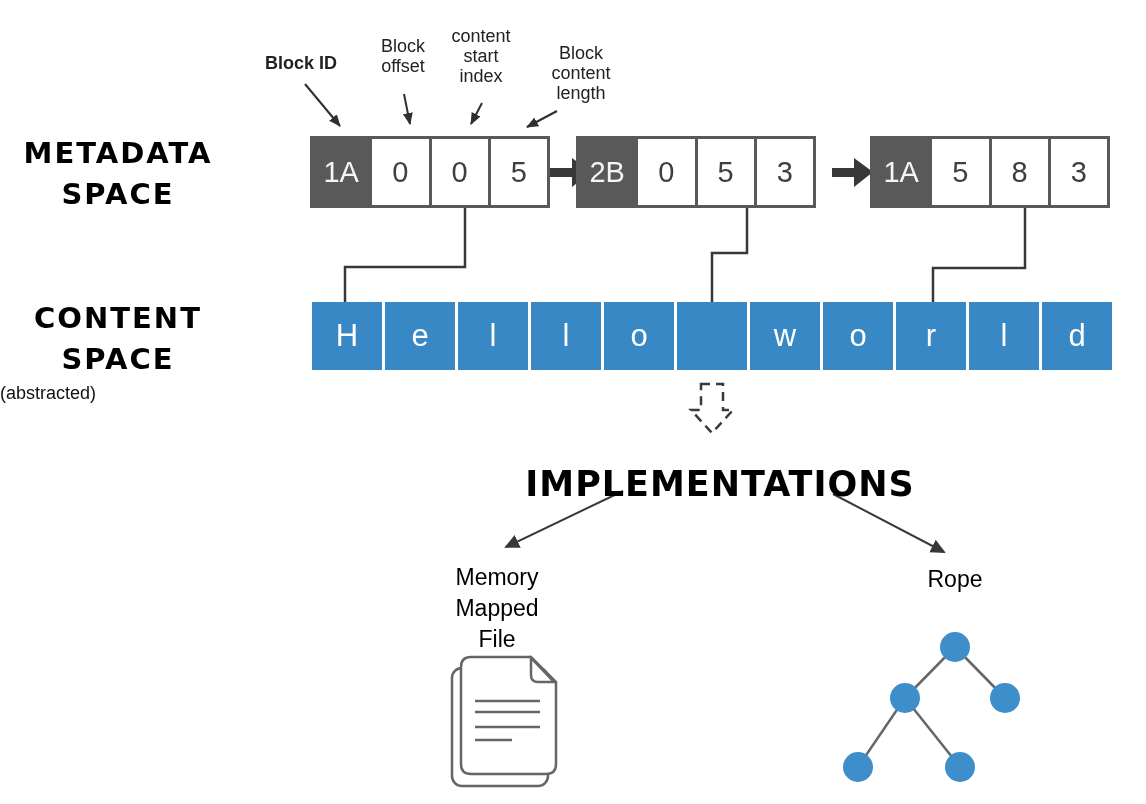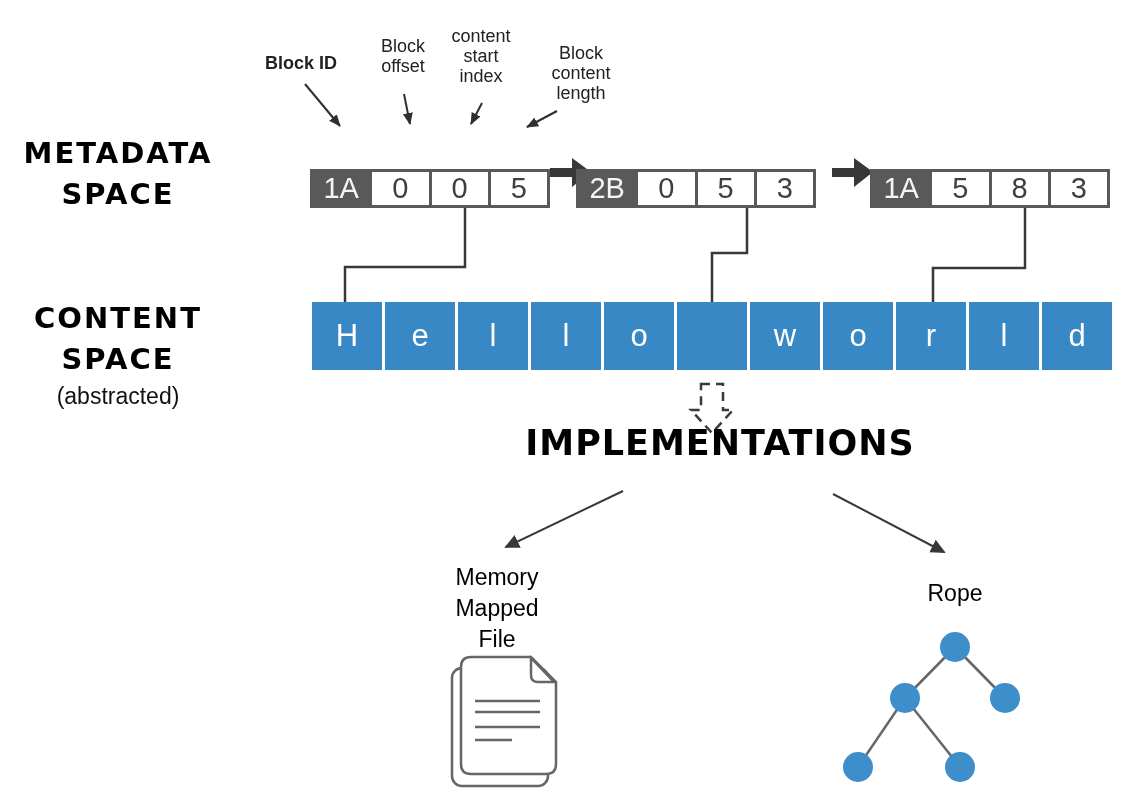--- a/index.html
+++ b/index.html
@@ -9,36 +9,36 @@
   }
   svg.overlay{position:absolute;left:0;top:0;width:1146px;height:804px;}
 
   
   .heavy{
     position:absolute;font-family:"DejaVu Sans",sans-serif;font-weight:900;
     color:#000;text-align:center;white-space:pre-line;
   }
   #meta-heading{left:0;top:133px;width:236px;font-size:29px;line-height:41px;letter-spacing:2px;}
   #content-heading{left:0;top:298px;width:236px;font-size:29px;line-height:41px;letter-spacing:2px;}
-  #impl-heading{left:452px;top:425px;width:536px;font-size:35px;line-height:36px;letter-spacing:1px;}
-  #content-note{position:absolute;left:0;top:383px;width:236px;text-align:center;font-size:23px;color:#111;}
+  #impl-heading{left:452px;top:466px;width:536px;font-size:35px;line-height:36px;letter-spacing:1px;}
+  #content-note{position:absolute;left:0;top:383px;width:236px;text-align:left;font-size:18px;color:#111;}
 
   
   .annotation{
     position:absolute;width:130px;font-size:18px;line-height:20px;color:#222;
     text-align:center;white-space:pre-line;
   }
   #ann-0{left:236px;top:53px;font-weight:bold;}
   #ann-1{left:338px;top:36px;}
   #ann-2{left:416px;top:26px;}
   #ann-3{left:516px;top:43px;}
 
   
   .mblock{
-    position:absolute;top:136px;width:240px;height:72px;display:flex;box-sizing:border-box;align-items:flex-end;
+    position:absolute;top:136px;width:240px;height:72px;display:flex;box-sizing:border-box;
   }
   #mblock-0{left:310px;} #mblock-1{left:576px;} #mblock-2{left:870px;}
   .mcell{
     flex:1;box-sizing:border-box;border:3px solid #595959;margin-left:-3px;background:#fff;
     display:flex;align-items:center;justify-content:center;
     font-size:29px;color:#3f3f3f;
   }
   .mcell:first-child{margin-left:0;background:#595959;border-color:#595959;color:#f5f5f5;}
 
   
@@ -46,21 +46,21 @@
   .ccell{
     width:70px;height:68px;background:#3788c4;color:#fff;
     display:flex;align-items:center;justify-content:center;font-size:31px;
   }
 
   
   .impl-label{
     position:absolute;font-size:23px;line-height:31px;color:#000;text-align:center;white-space:pre-line;
   }
   #impl-label-0{left:427px;top:562px;width:140px;}
-  #impl-label-1{left:895px;top:578px;width:120px;}
+  #impl-label-1{left:895px;top:564px;width:120px;}
 </style>
 </head>
 <body>
 
 <div class="canvas">
 
   <svg class="overlay" viewBox="0 0 1146 804">
     <defs>
       <marker id="ah-s" markerUnits="userSpaceOnUse" markerWidth="14" markerHeight="13" refX="11" refY="6" orient="auto">
         <path d="M0,1 L12,6 L0,11 Z" fill="#2f2f2f"></path>

